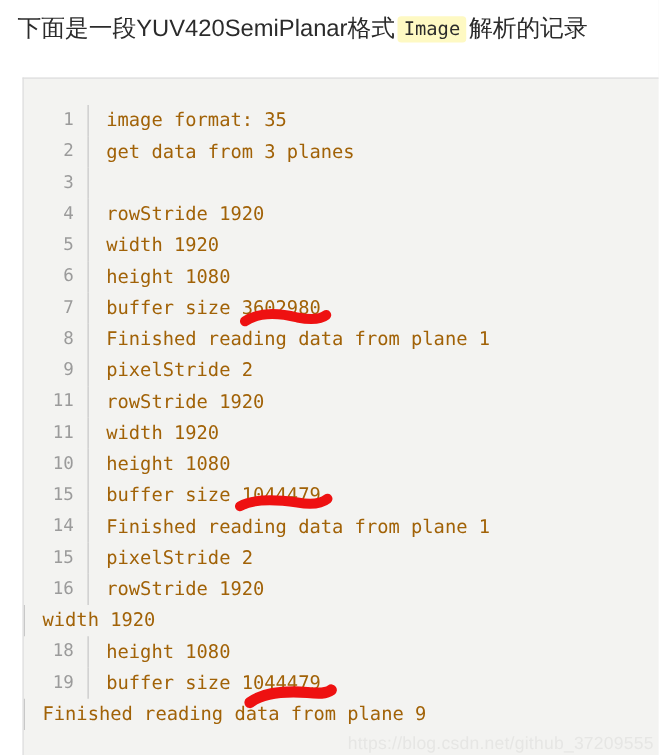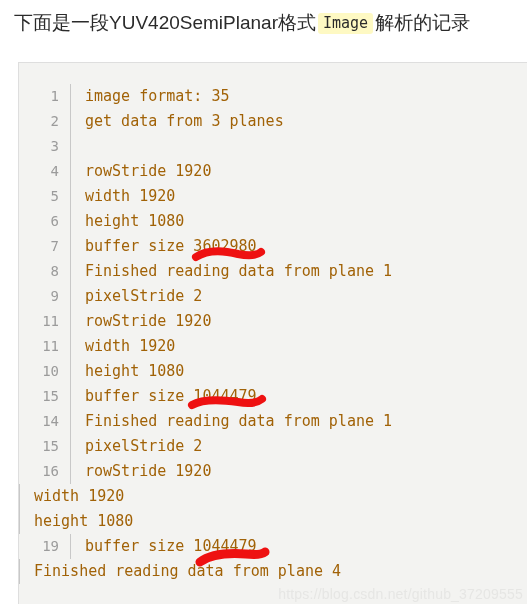--- a/index.html
+++ b/index.html
@@ -192,31 +192,32 @@
       <div class="code-line">
         <span class="line-number">16</span>
         <span class="gutter-rule"></span>
         <span class="line-text">rowStride 1920</span>
       </div>
       <div class="code-line">
         <span class="gutter-rule"></span>
         <span class="line-text">width 1920</span>
       </div>
       <div class="code-line">
+        <span class="line-number">18</span>
         <span class="gutter-rule"></span>
         <span class="line-text">height 1080</span>
       </div>
       <div class="code-line">
         <span class="line-number">19</span>
         <span class="gutter-rule"></span>
         <span class="line-text">buffer size 1044479</span>
       </div>
       <div class="code-line">
         <span class="gutter-rule"></span>
-        <span class="line-text">Finished reading data from plane 4</span>
+        <span class="line-text">Finished reading data from plane 9</span>
       </div>
     </div>
 </div>
 
 <svg id="annotation-layer" viewBox="0 0 527 604" width="527" height="604" xmlns="http://www.w3.org/2000/svg">
   <path d="M 196 257 C 208 249 226 251 238 254 C 248 256 256 256 261 252" fill="none" stroke="#ee1111" stroke-width="8" stroke-linecap="round"></path>
   <path d="M 192 405 C 204 398 224 400 238 402 C 249 404 257 403 262 399" fill="none" stroke="#ee1111" stroke-width="8" stroke-linecap="round"></path>
   <path d="M 200 562 C 212 553 232 553 246 554 C 255 555 261 555 265 552" fill="none" stroke="#ee1111" stroke-width="9" stroke-linecap="round"></path>
 </svg>
 

